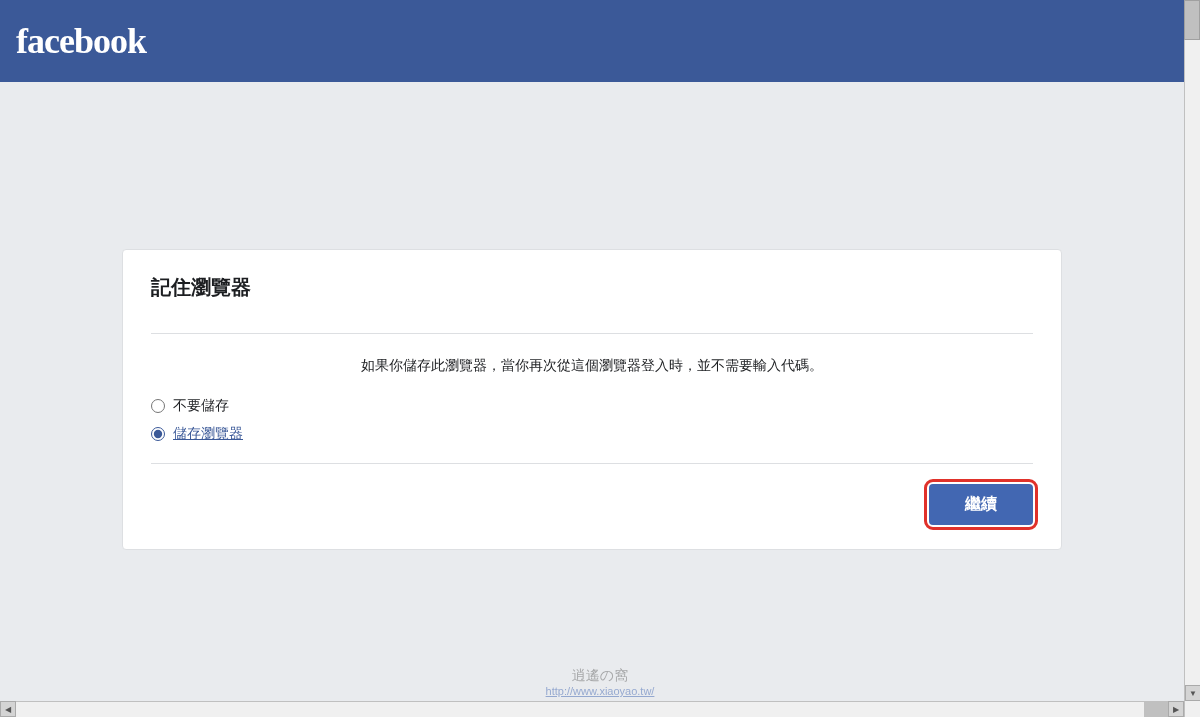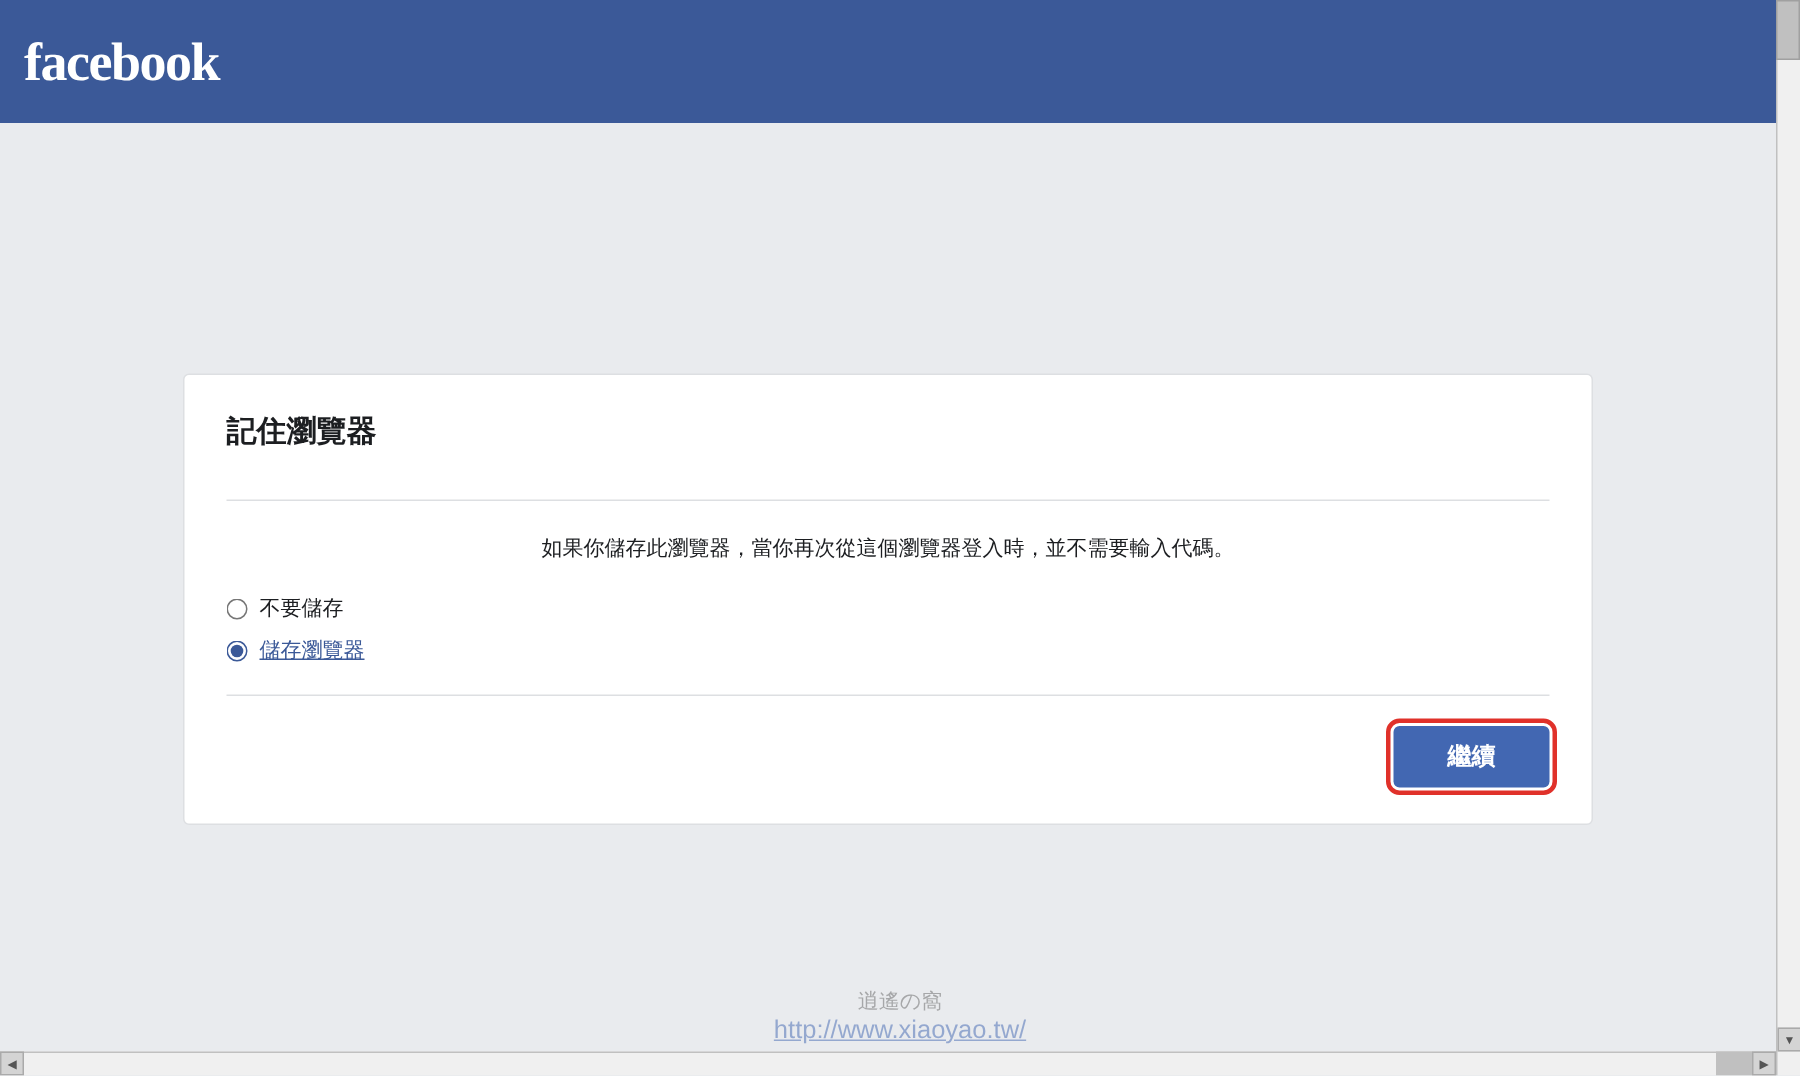--- a/index.html
+++ b/index.html
@@ -197,21 +197,21 @@
       opacity: 0.5;
     }
 
     #watermark-line1 {
       font-size: 14px;
       color: #666;
       font-family: Arial, sans-serif;
     }
 
     #watermark-line2 {
-      font-size: 17px;
+      font-size: 11px;
       color: #4267b2;
       text-decoration: underline;
     }
   </style>
 </head>
 <body>
 
 <div id="header">
   <span id="logo">facebook</span>
 </div>

